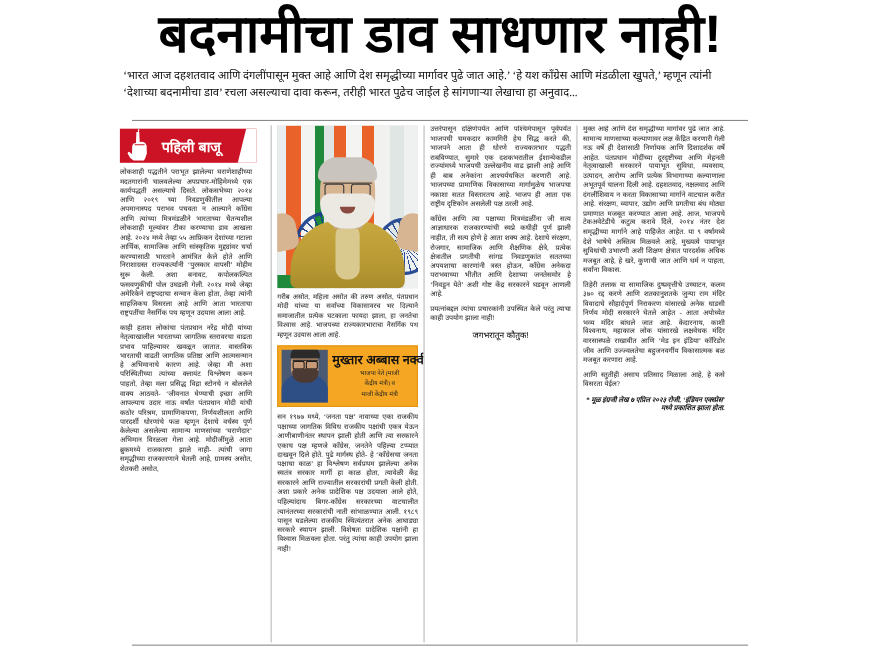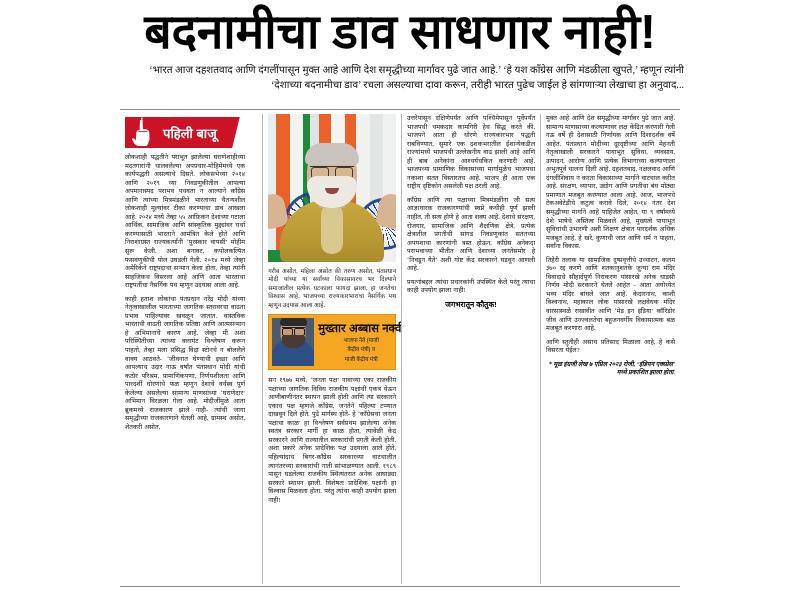--- a/index.html
+++ b/index.html
@@ -38,24 +38,24 @@
     line-height: 40px;
     letter-spacing: -0.2px;
     color: #000000;
     margin: 0;
     white-space: nowrap;
   }
 
   
   .deck-wrap {
     position: absolute;
-    left: 136px;
+    left: 112px;
     top: 62px;
     width: 548px;
-    text-align: right;
+    text-align: left;
   }
   .deck {
     font-family: "Liberation Serif", "DejaVu Serif", serif;
     font-size: 10.2px;
     line-height: 15px;
     color: #111111;
     margin: 0;
   }
   .rule-top {
     position: absolute;
@@ -70,21 +70,21 @@
     left: 120px;
     top: 586px;
     width: 560px;
     height: 1px;
     background: #8a8a8a;
   }
 
   
   .cols {
     position: absolute;
-    left: 120px;
+    left: 104px;
     top: 114px;
     width: 560px;
     height: 470px;
     display: flex;
     gap: 0;
   }
   .col {
     position: relative;
     box-sizing: border-box;
     padding: 0 5px;
@@ -418,21 +418,21 @@
     font-family: "Liberation Serif", "DejaVu Serif", serif;
     font-size: 5.6px;
     line-height: 7.4px;
     color: #222222;
     margin-top: 2px;
   }
 
   
   .subhead {
     font-family: "Liberation Sans", "DejaVu Sans", sans-serif;
-    font-weight: 700;
+    font-weight: 400;
     font-size: 7.6px;
     line-height: 10px;
     text-align: center;
     color: #000000;
     margin: 3px 0 3px 0;
   }
   .credit {
     font-family: "Liberation Serif", "DejaVu Serif", serif;
     font-style: italic;
     font-weight: 700;

